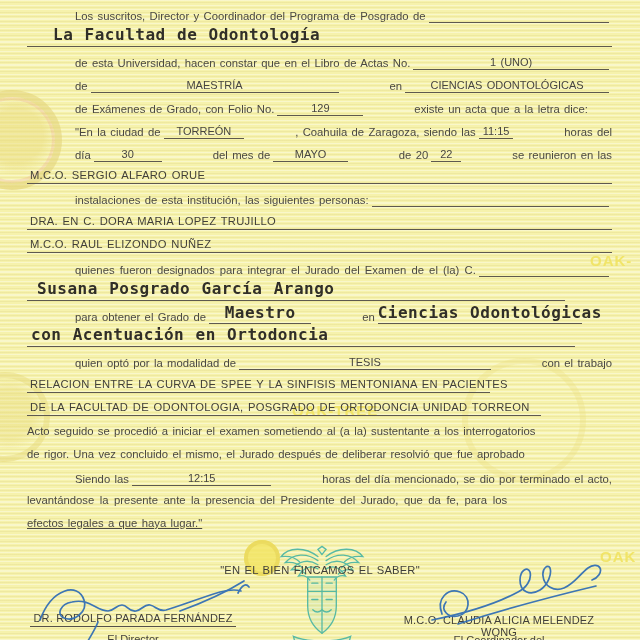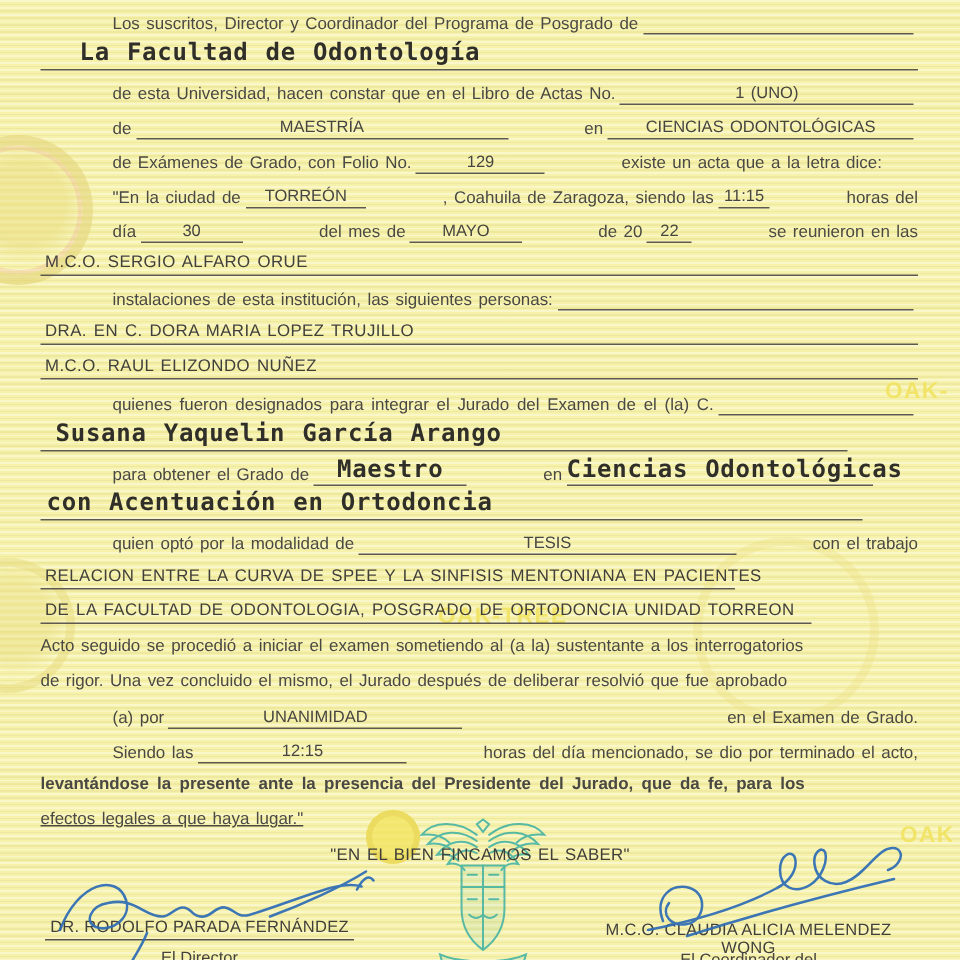--- a/index.html
+++ b/index.html
@@ -127,21 +127,21 @@
     <div class="row uline" style="height:22px;">
       <span class="caps">M.C.O. RAUL ELIZONDO NUÑEZ</span>
     </div>
 
     <div class="row" style="height:24px;word-spacing:2px;">
       <span class="lbl">quienes fueron designados para integrar el Jurado del Examen de el (la) C.</span>
       <span class="blank grow"></span>
     </div>
 
     <div class="row uline" style="margin-right:47px;">
-      <span class="mono" style="padding:0 0 2px 10px;">Susana Yaquelin García Arango</span>
+      <span class="mono" style="padding:0 0 2px 10px;">Susana Posgrado García Arango</span>
     </div>
 
     <div class="row" style="margin-right:27px;">
       <span class="lbl">para obtener el Grado de</span>
       <span class="blank" style="width:112px;"><span class="mono">Maestro</span></span>
       <span class="lbl">en</span>
       <span class="blank grow"><span class="mono">Ciencias Odontológicas</span></span>
     </div>
 
     <div class="row uline" style="height:22px;margin-right:37px;">
@@ -157,33 +157,28 @@
     <div class="row uline" style="height:22px;margin-right:122px;">
       <span class="caps">RELACION ENTRE LA CURVA DE SPEE Y LA SINFISIS MENTONIANA EN PACIENTES</span>
     </div>
     <div class="row uline" style="height:22px;margin-right:71px;">
       <span class="caps">DE LA FACULTAD DE ODONTOLOGIA, POSGRADO DE ORTODONCIA UNIDAD TORREON</span>
     </div>
 
     <div class="row para" style="height:24px;line-height:30px;">Acto seguido se procedió a iniciar el examen sometiendo al (a la) sustentante a los interrogatorios</div>
     <div class="row para" style="height:23px;line-height:29px;">de rigor. Una vez concluido el mismo, el Jurado después de deliberar resolvió que fue aprobado</div>
 
-    <div class="row">
-      <span class="lbl">(a) por</span>
-      <span class="blank grow" style="max-width:370px;"><span class="fill">UNANIMIDAD</span></span>
-      <span class="lbl grow" style="text-align:right;">en el Examen de Grado.</span>
-    </div>
 
     <div class="row">
       <span class="lbl">Siendo las</span>
       <span class="blank" style="width:160px;"><span class="fill">12:15</span></span>
       <span class="lbl">horas del día mencionado, se dio por terminado el acto,</span>
     </div>
 
-    <div class="row para" style="height:23px;line-height:29px;word-spacing:2.4px;font-weight:bold;">levantándose la presente ante la presencia del Presidente del Jurado, que da fe, para los</div>
+    <div class="row para" style="height:23px;line-height:29px;word-spacing:2.4px;">levantándose la presente ante la presencia del Presidente del Jurado, que da fe, para los</div>
     <div class="row para" style="height:23px;line-height:29px;text-decoration:underline;">efectos legales a que haya lugar."</div>
   </div>
 
   <div class="motto">"EN EL BIEN FINCAMOS EL SABER"</div>
 
   <svg class="sig-svg" style="left:32px;top:578px;" width="218" height="62" viewBox="0 0 218 62">
     <g stroke="#2e6cb5" fill="none" stroke-width="1.7" stroke-linecap="round" opacity="0.92">
       <path d="M8 42 C20 10 46 4 52 22 C56 34 42 44 32 40 C24 37 28 26 40 24 C58 20 64 33 76 33 C82 33 84 27 90 27 C96 27 96 34 104 33 C110 32 112 26 118 27 C124 28 126 34 134 32 C148 28 168 20 188 14 C196 12 203 11 209 13"></path>
       <path d="M148 33 C170 25 196 13 212 3 M206 15 C210 7 214 5 217 9"></path>
       <path d="M66 44 C62 54 56 62 52 70"></path>

